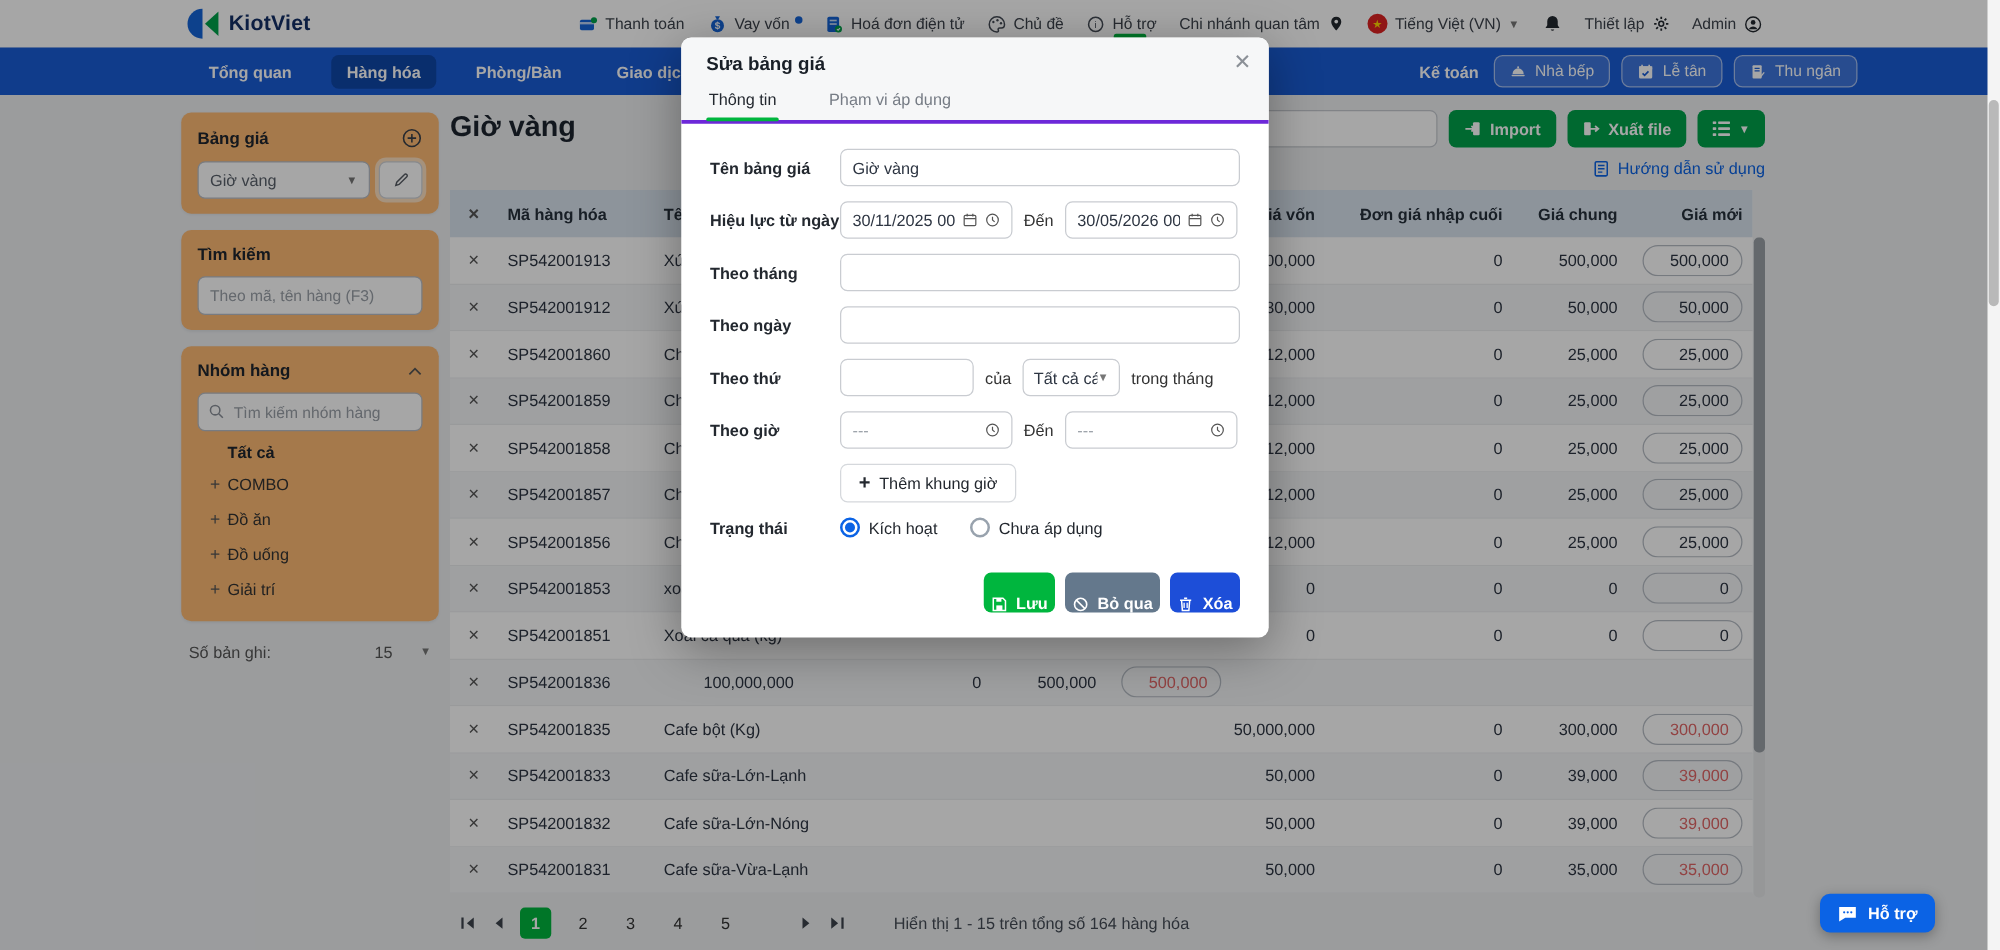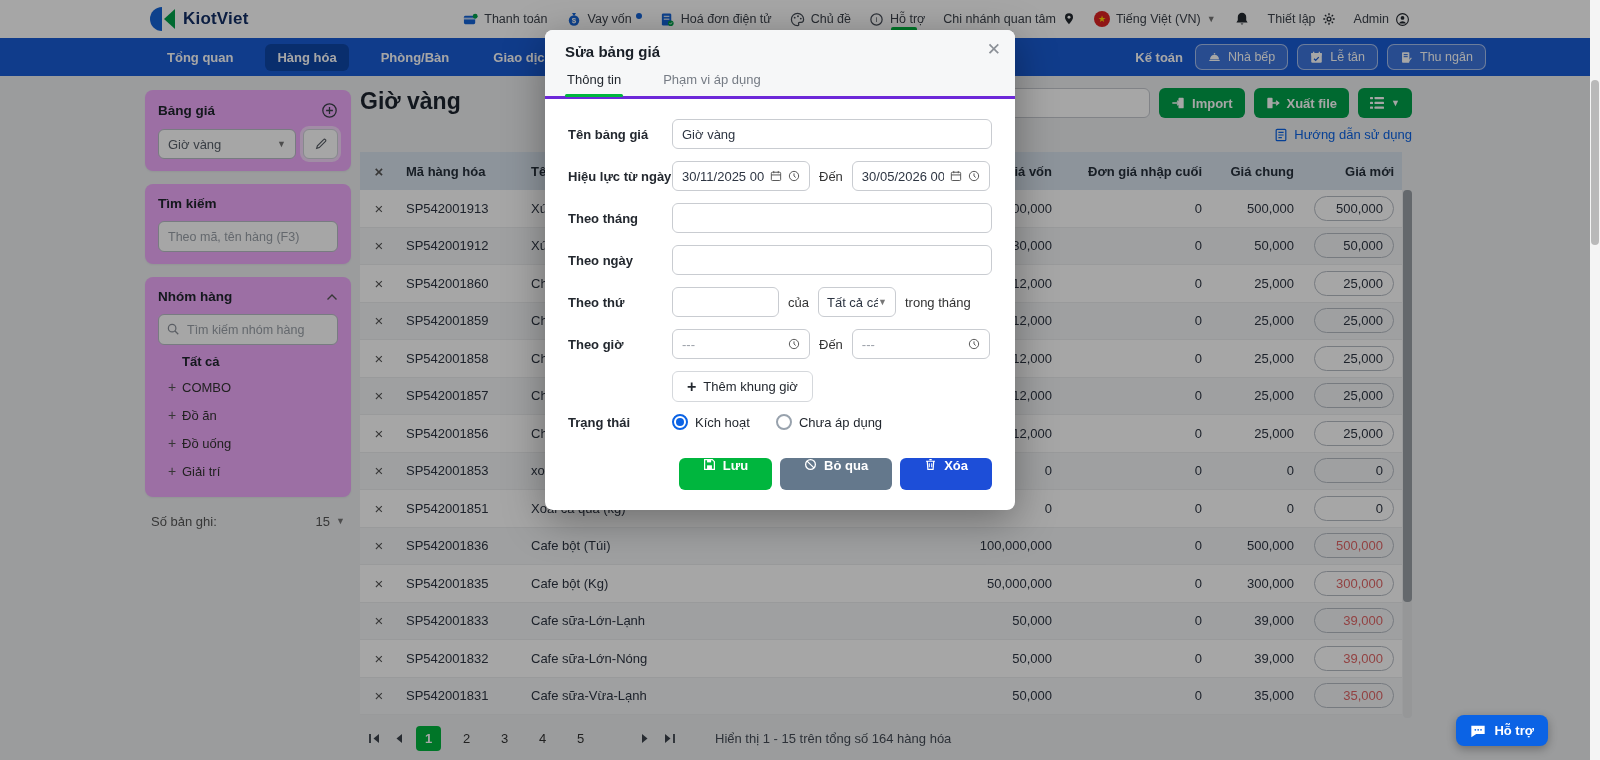--- a/index.html
+++ b/index.html
@@ -26,36 +26,36 @@
   .navbar{position:absolute;left:0;top:38px;width:1600px;height:38px;background:#1a5cd6;display:flex;align-items:center;padding:0 12px 0 155px;z-index:1}
   .nav-tabs{display:flex;align-items:center;gap:20px}
   .nav-tab{color:#fff;font-size:13px;font-weight:bold;padding:6px 12px;border-radius:6px;white-space:nowrap;cursor:pointer}
   .nav-tab.active{background:#0f47a8}
   .nav-tab.pushed{margin-left:258px}
   .nav-right{margin-left:auto;display:flex;gap:9px;margin-right:178px}
   .qbtn{display:inline-flex;align-items:center;gap:7px;background:rgba(255,255,255,.16);border:1px solid rgba(255,255,255,.55);color:#fff;font-size:12.5px;font-weight:normal;border-radius:7px;padding:5px 12px;white-space:nowrap;cursor:pointer}
 
   
   .sidebar{position:absolute;left:145px;top:90px;width:206px;z-index:1}
-  .card{background:#f0abfc;border-radius:8px;padding:12px 13px;margin-bottom:13px;box-shadow:0 1px 2px rgba(20,30,50,.06)}
+  .card{background:#fdba74;border-radius:8px;padding:12px 13px;margin-bottom:13px;box-shadow:0 1px 2px rgba(20,30,50,.06)}
   .card-title-row{display:flex;align-items:center;justify-content:space-between;margin-bottom:10px}
   .card-title{font-size:13.5px;font-weight:bold;color:#20262e}
   .pt-controls{display:flex;gap:7px}
   .select-box{flex:1;height:30px;border:1px solid #b9bec6;border-radius:6px;display:flex;align-items:center;justify-content:space-between;padding:0 9px;font-size:13px;color:#5a616b;background:#fff;cursor:pointer}
   .pencil-btn{width:35px;height:30px;border:1px solid #cfd3d9;border-radius:6px;background:#fff;display:flex;align-items:center;justify-content:center;cursor:pointer;box-shadow:0 0 0 3px rgba(255,255,255,.55)}
   .text-input{width:100%;height:31px;border:1px solid #b9bec6;border-radius:6px;padding:0 9px;font-size:12.5px;color:#333;background:#fff;font-family:inherit}
   .text-input::placeholder{color:#9aa0a8}
   .search-wrap{position:relative}
   .search-wrap .text-input{padding-left:28px}
   .search-wrap .ico{position:absolute;left:8px;top:8px}
   .group-all{font-size:13px;font-weight:bold;color:#20262e;padding:9px 0 4px 24px}
   .group-item{display:flex;align-items:center;gap:4px;font-size:13px;color:#333;padding:6px 0 6px 8px;cursor:pointer}
   .group-item .plus{color:#555;font-size:14px;width:12px;text-align:center}
   .records-row{display:flex;align-items:center;justify-content:space-between;padding:4px 6px;font-size:13px;color:#555}
-  .records-val{display:flex;align-items:center;gap:6px;color:#555}
+  .records-val{display:flex;align-items:center;gap:22px;color:#555}
 
   
   .main{position:absolute;left:360px;top:88px;width:1052px;z-index:1}
   .main-top{display:flex;align-items:flex-start}
   .page-title{font-size:23px;font-weight:bold;color:#1d242e}
   .top-actions{margin-left:auto;display:flex;gap:9px;align-items:center}
   .mini-search{width:160px;height:30px;border:1px solid #c6cad0;border-radius:6px;background:#fff}
   .gbtn{display:inline-flex;align-items:center;gap:7px;height:30px;background:#00a14b;border:none;border-radius:6px;color:#fff;font-size:13px;font-weight:bold;padding:0 12px;cursor:pointer}
   .guide-row{display:flex;justify-content:flex-end;margin:9px 0 10px}
   .guide-link{display:inline-flex;align-items:center;gap:6px;color:#0b63e5;font-size:13px;cursor:pointer}
@@ -108,21 +108,21 @@
   .mselect{width:78px;height:30px;border:1px solid #c9ccd1;border-radius:6px;display:flex;align-items:center;justify-content:space-between;padding:0 8px;font-size:13px;color:#2d3542;cursor:pointer}
   .mselect .txt{overflow:hidden;white-space:nowrap}
   .add-slot{display:inline-flex;align-items:center;gap:7px;height:31px;border:1px solid #d5d8dc;border-radius:6px;background:#fff;padding:0 14px;font-size:13px;color:#23282f;cursor:pointer}
   .add-slot .plus{font-size:16px;font-weight:bold}
   .radio-lab{display:flex;align-items:center;gap:7px;font-size:13px;color:#23282f;cursor:pointer}
   .radio{width:16px;height:16px;border-radius:50%;border:2px solid #0b63e5;display:inline-flex;align-items:center;justify-content:center;background:#fff}
   .radio::after{content:"";width:8px;height:8px;border-radius:50%;background:#0b63e5}
   .radio.off{border-color:#98a2ad}
   .radio.off::after{display:none}
   .modal-foot{display:flex;justify-content:flex-end;gap:8px;padding:10px 23px 20px}
-  .mbtn{display:inline-flex;align-items:flex-start;gap:7px;height:32px;border:none;border-radius:6px;color:#fff;font-size:13px;font-weight:bold;padding:0 24px;cursor:pointer}
+  .mbtn{display:inline-flex;align-items:flex-end;gap:7px;height:32px;border:none;border-radius:6px;color:#fff;font-size:13px;font-weight:bold;padding:0 6px;cursor:pointer}
   .mbtn.save{background:#00b63e}
   .mbtn.cancel{background:#64788c}
   .mbtn.delete{background:#1d4ed8}
 
   
   .support-fab{position:absolute;right:52px;bottom:14px;z-index:60;display:inline-flex;align-items:center;gap:8px;background:#0b63e5;color:#fff;font-size:13px;font-weight:bold;border:none;border-radius:8px;padding:8px 14px;cursor:pointer;box-shadow:0 3px 10px rgba(0,0,0,.3)}
   .page-scrollbar{position:absolute;right:0;top:0;width:10px;height:760px;background:#f4f4f4;z-index:70}
   .page-scrollbar .thumb{position:absolute;top:80px;left:1px;width:8px;height:165px;background:#b9b9b9;border-radius:4px}
 </style>
 </head>
@@ -544,21 +544,20 @@
         <div class="c clast">0</div>
         <div class="c ccommon">0</div>
         <div class="c cnew">
           <span class="pill">0</span>
         </div>
       </div>
 
       <div class="trow">
         <div class="c cx">×</div>
         <div class="c ccode">SP542001836</div>
-        <div class="c cname">Cafe bột (Túi)</div>
         <div class="c ccost">100,000,000</div>
         <div class="c clast">0</div>
         <div class="c ccommon">500,000</div>
         <div class="c cnew">
           <span class="pill red">500,000</span>
         </div>
       </div>
 
       <div class="trow">
         <div class="c cx">×</div>

